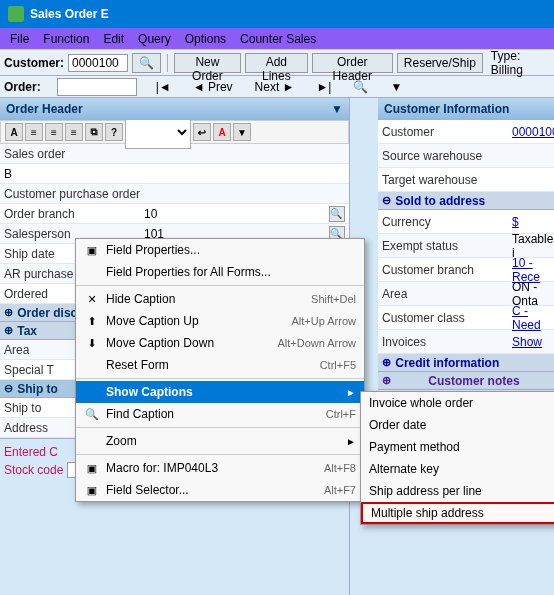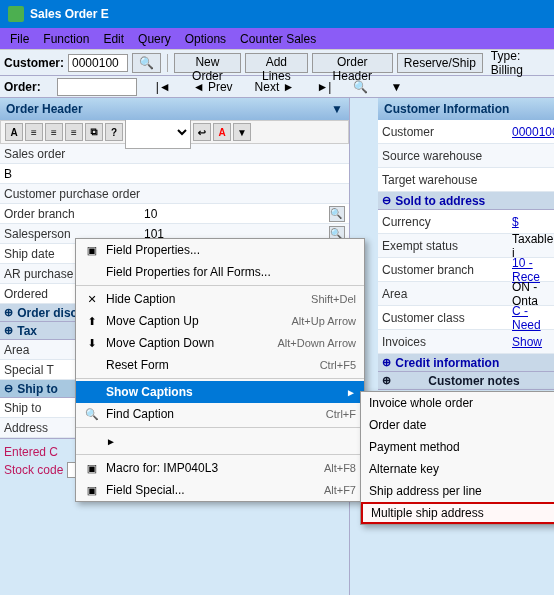--- a/index.html
+++ b/index.html
@@ -484,21 +484,21 @@
         <span class="right-value right-value-link">C - Need</span>
       </div>
       <div class="right-form-row">
         <span class="right-label">Invoices</span>
         <span class="right-value right-value-link">Show</span>
       </div>
       <div class="section-header" style="color:#0000aa;">
         <span class="section-plus">⊕</span>
         <span>Credit information</span>
       </div>
-      <div class="section-header" style="color:#0f172a;gap:37px;">
+      <div class="section-header" style="color:#4c1d95;gap:37px;">
         <span class="section-plus">⊕</span>
         <span>Customer notes</span>
       </div>
     </div>
   </div>
 
   <div class="context-menu">
     <div class="ctx-menu-item">
       <span class="ctx-menu-icon">▣</span>
       <span class="ctx-menu-label">Field Properties...</span>
@@ -535,31 +535,32 @@
       <span class="ctx-menu-arrow">►</span>
     </div>
     <div class="ctx-menu-item">
       <span class="ctx-menu-icon">🔍</span>
       <span class="ctx-menu-label">Find Caption</span>
       <span class="ctx-menu-shortcut">Ctrl+F</span>
     </div>
     <div class="ctx-menu-sep"></div>
     <div class="ctx-menu-item">
       <span class="ctx-menu-icon"></span>
+      <span class="ctx-menu-label">Zoom</span>
       <span class="ctx-menu-arrow">►</span>
     </div>
     <div class="ctx-menu-sep"></div>
     <div class="ctx-menu-item">
       <span class="ctx-menu-icon">▣</span>
       <span class="ctx-menu-label">Macro for: IMP040L3</span>
       <span class="ctx-menu-shortcut">Alt+F8</span>
     </div>
     <div class="ctx-menu-item">
       <span class="ctx-menu-icon">▣</span>
-      <span class="ctx-menu-label">Field Special...</span>
+      <span class="ctx-menu-label">Field Selector...</span>
       <span class="ctx-menu-shortcut">Alt+F7</span>
     </div>
   </div>
 
   <div class="submenu">
     <div class="sub-menu-item">
       <span>Invoice whole order</span>
     </div>
     <div class="sub-menu-item">
       <span>Order date</span>

